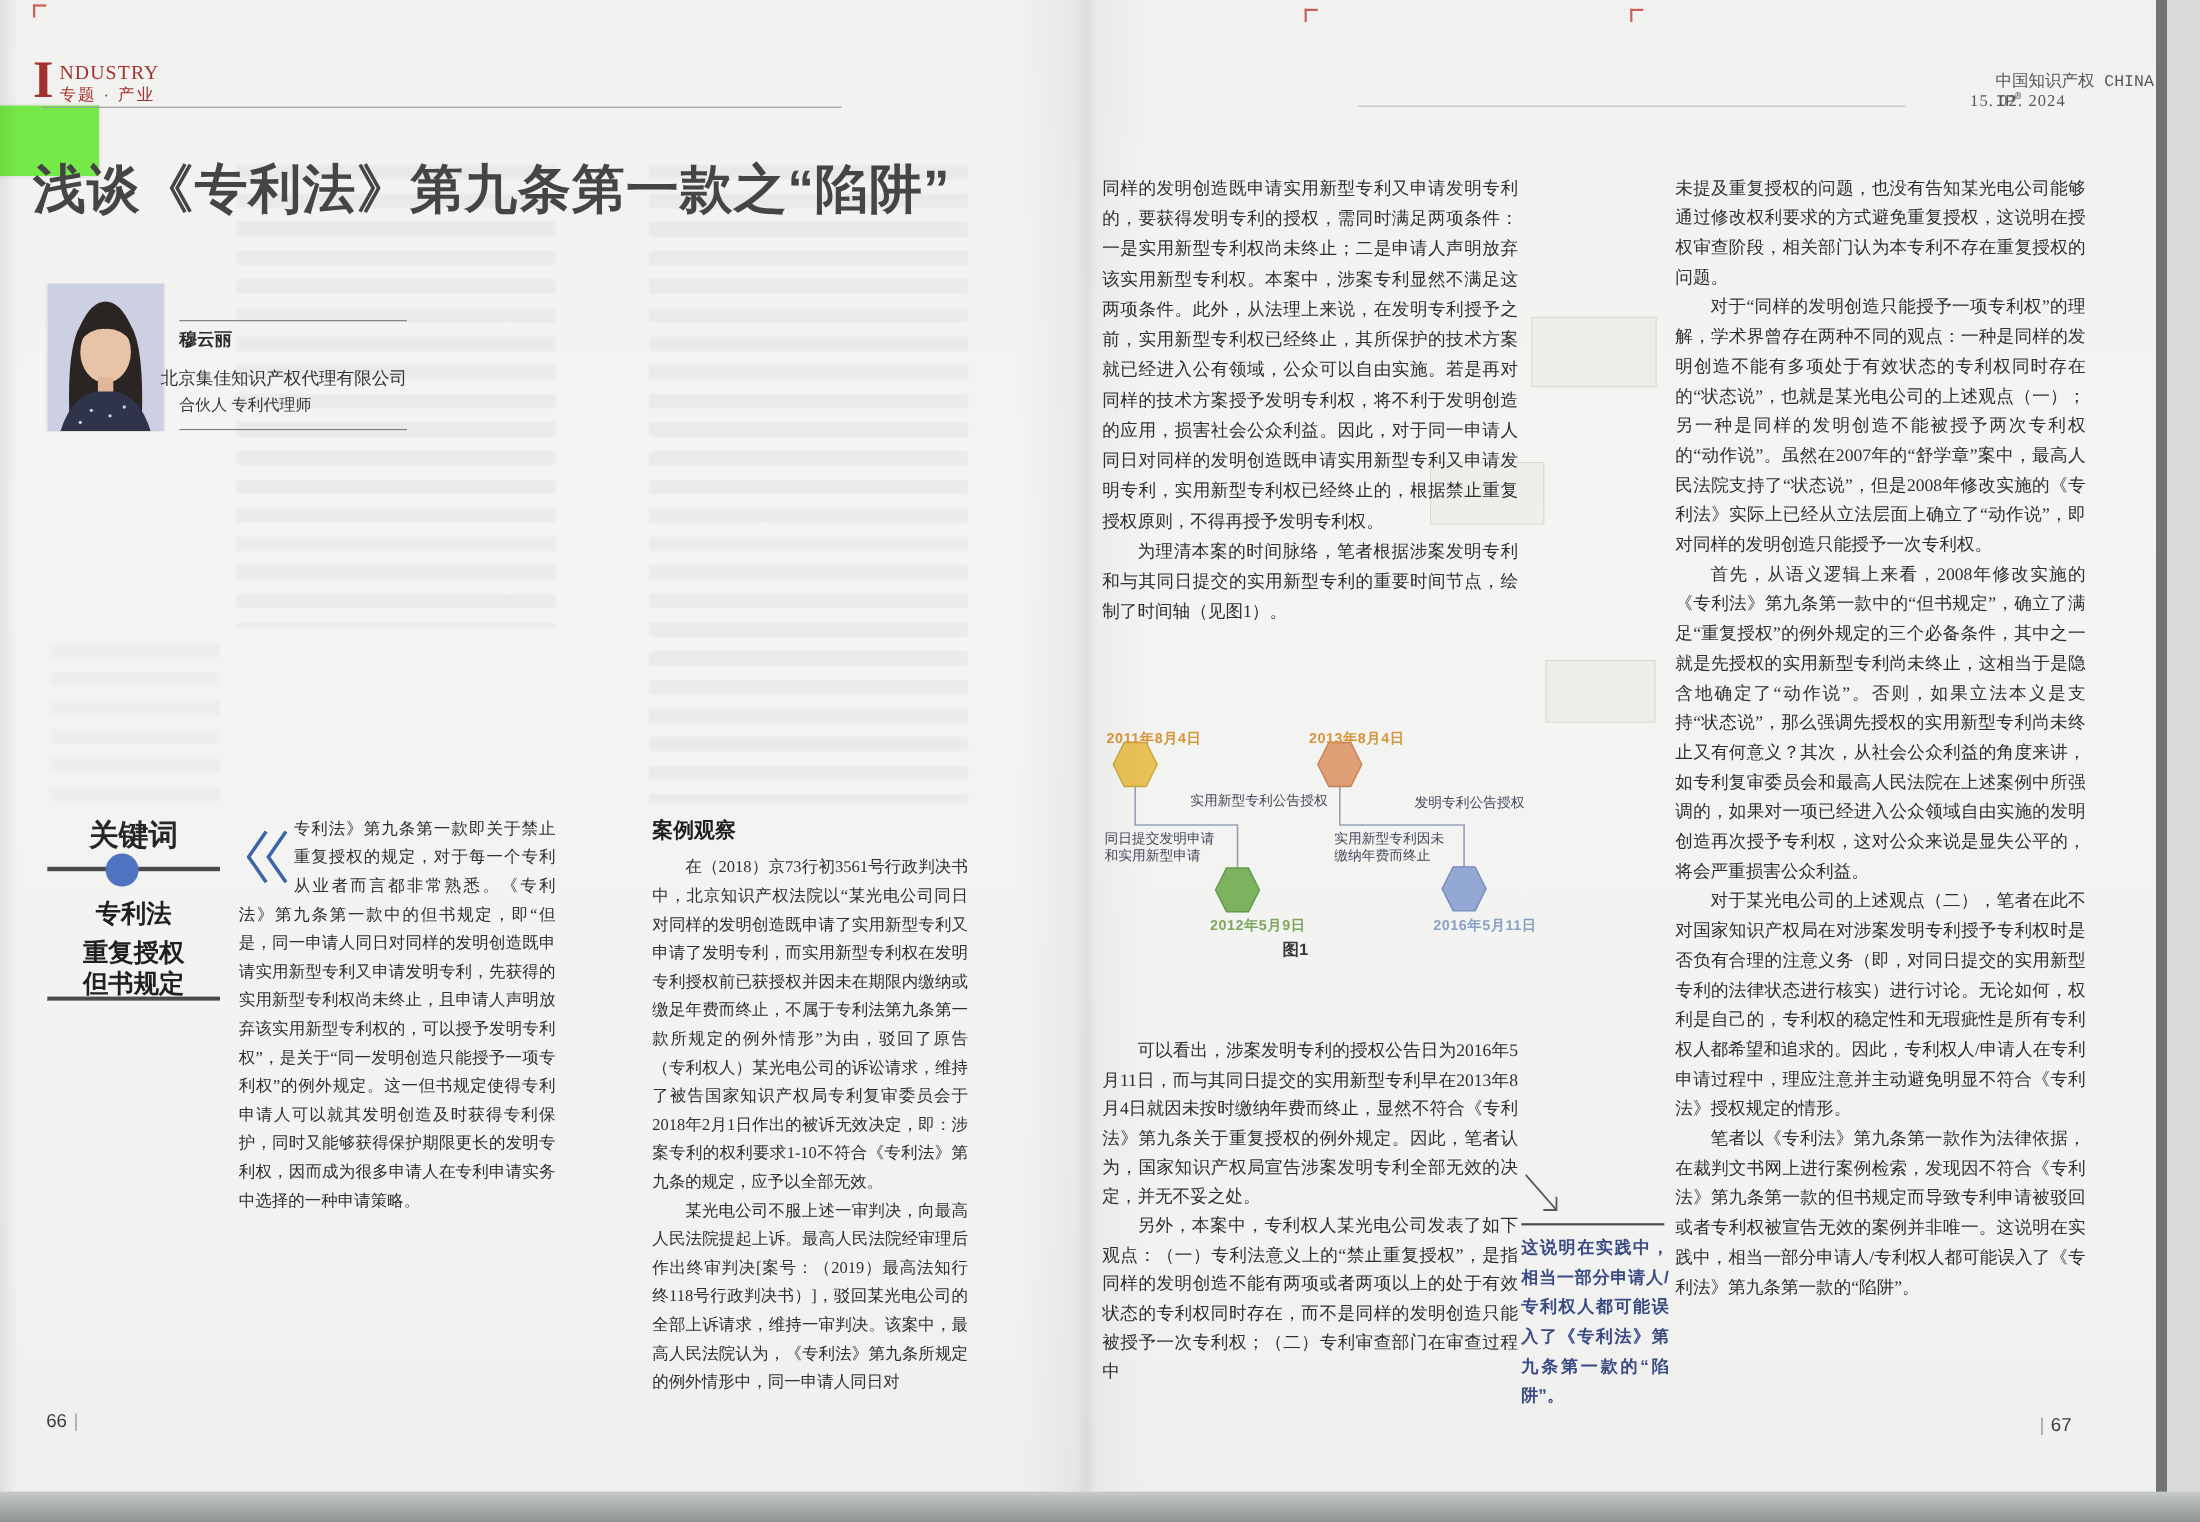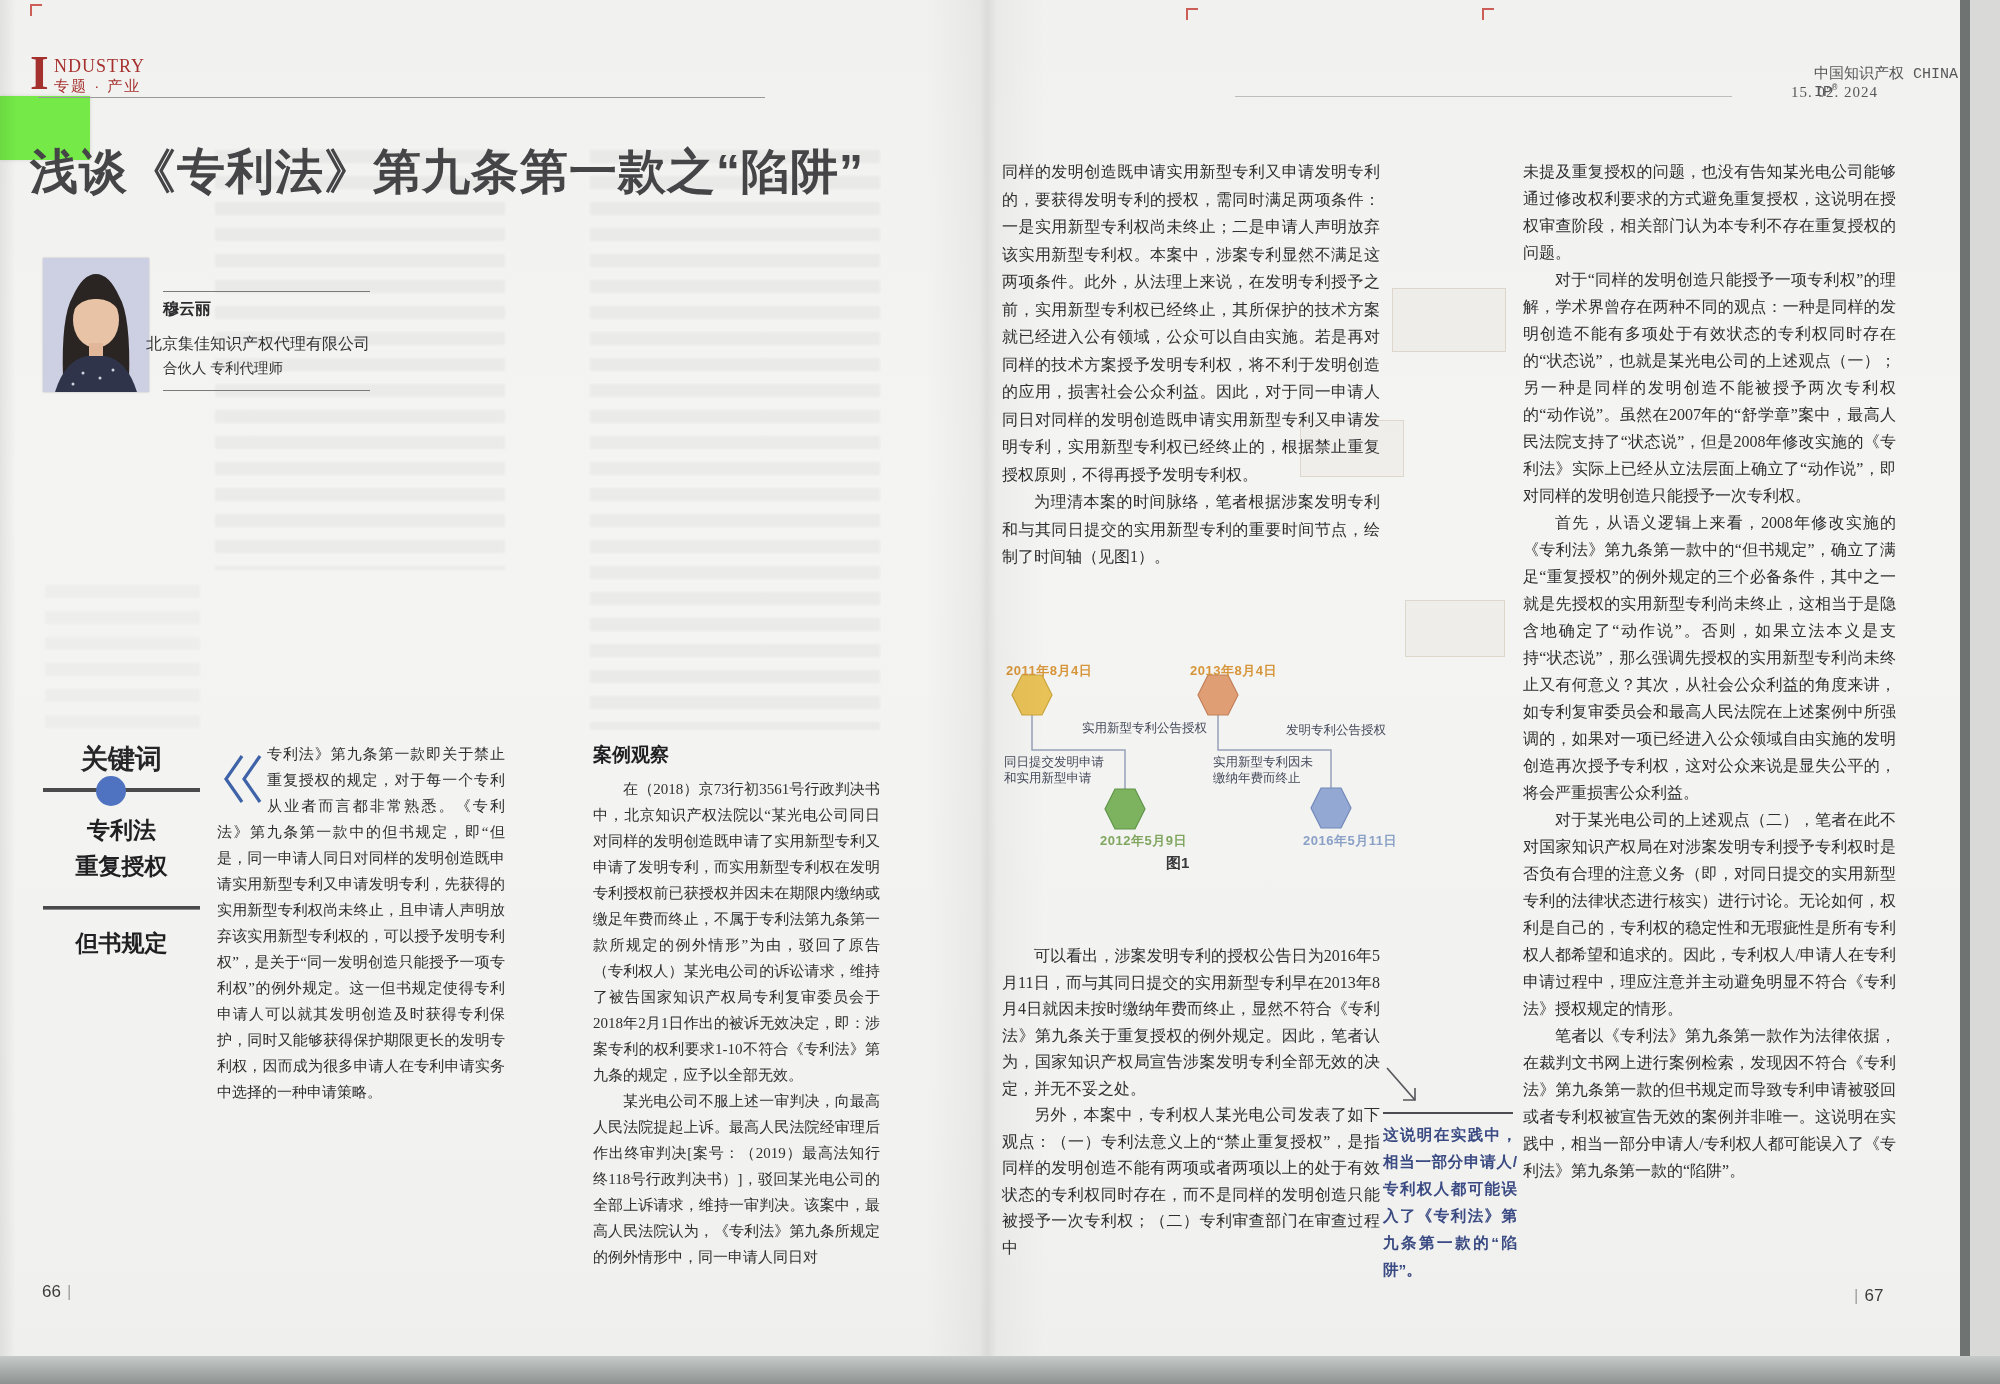--- a/index.html
+++ b/index.html
@@ -117,21 +117,21 @@
   <div class="abs author-name">穆云丽</div>
   <div class="abs author-org">北京集佳知识产权代理有限公司</div>
   <div class="abs author-role">合伙人  专利代理师</div>
   <div class="abs author-rule" style="top:390px;"></div>
 
   <div class="abs kw-head">关键词</div>
   <div class="abs kw-rule"></div>
   <div class="abs kw-dot"></div>
   <div class="abs kw-item" style="top:815px;">专利法</div>
   <div class="abs kw-item" style="top:851px;">重复授权</div>
-  <div class="abs kw-item" style="top:928px;">但书规定</div>
+  <div class="abs kw-item" style="top:879px;">但书规定</div>
   <div class="abs kw-bottom"></div>
 
   <svg class="abs" style="left:224px;top:754px;" width="40" height="50" viewBox="0 0 40 50">
     <polyline points="18,2 2,25 18,48" fill="none" stroke="#3f63a8" stroke-width="3.2"></polyline>
     <polyline points="36,2 20,25 36,48" fill="none" stroke="#3f63a8" stroke-width="3.2"></polyline>
   </svg>
 
   <div class="abs col colA">
     <span class="indent-float"></span>
     <p>专利法》第九条第一款即关于禁止重复授权的规定，对于每一个专利从业者而言都非常熟悉。《专利法》第九条第一款中的但书规定，即“但是，同一申请人同日对同样的发明创造既申请实用新型专利又申请发明专利，先获得的实用新型专利权尚未终止，且申请人声明放弃该实用新型专利权的，可以授予发明专利权”，是关于“同一发明创造只能授予一项专利权”的例外规定。这一但书规定使得专利申请人可以就其发明创造及时获得专利保护，同时又能够获得保护期限更长的发明专利权，因而成为很多申请人在专利申请实务中选择的一种申请策略。</p>

